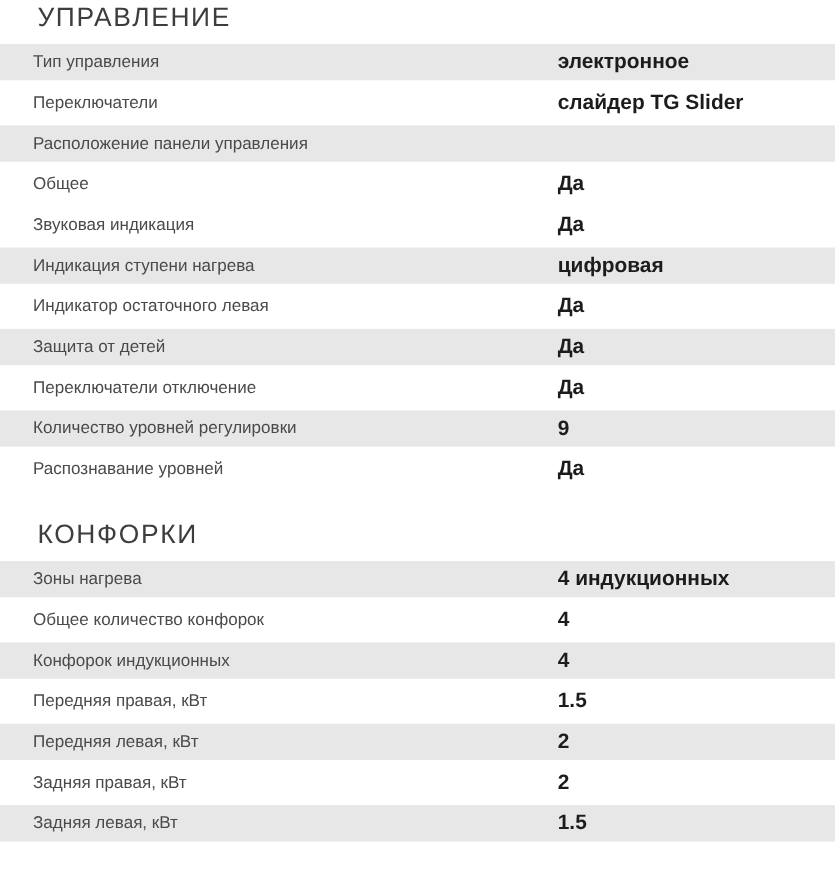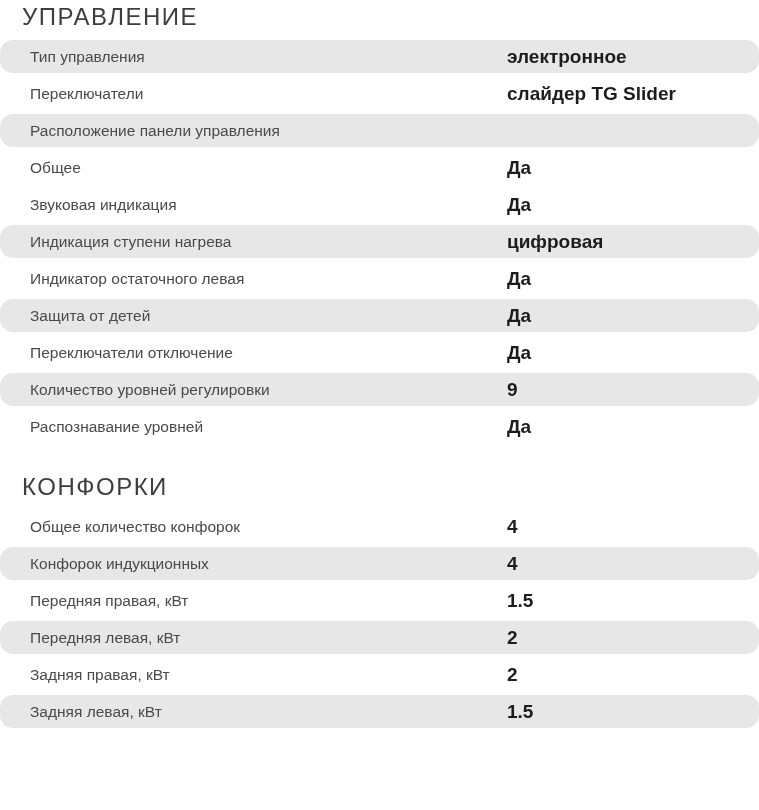--- a/index.html
+++ b/index.html
@@ -21,36 +21,35 @@
     width: 759px;
     padding-top: 3px;
   }
   .spec-section { display: block; }
   .section-title {
     font-size: 24px;
     line-height: 28px;
     font-weight: 300;
     letter-spacing: 1.5px;
     color: var(--heading);
-    margin: 0 0 9px 22px;
+    margin: 0 0 9px 34px;
     text-transform: uppercase;
   }
   .spec-section + .spec-section .section-title {
     margin-top: 30px;
   }
   .spec-row {
     display: flex;
     align-items: center;
     height: 33px;
     margin-bottom: 4px;
     background: var(--bg);
   }
   .spec-row.striped {
     background: var(--stripe);
-    border-radius: 13px;
   }
   .spec-label {
     width: 507px;
     padding-left: 30px;
     font-size: 15.5px;
     font-weight: 400;
     color: var(--label);
     white-space: nowrap;
     overflow: hidden;
   }
@@ -107,20 +106,24 @@
         <span class="spec-label">Количество уровней регулировки</span>
         <span class="spec-value">9</span>
       </div>
       <div class="spec-row">
         <span class="spec-label">Распознавание уровней</span>
         <span class="spec-value">Да</span>
       </div>
     </section>
     <section class="spec-section">
       <h2 class="section-title">КОНФОРКИ</h2>
+      <div class="spec-row striped">
+        <span class="spec-label">Зоны нагрева</span>
+        <span class="spec-value">4 индукционных</span>
+      </div>
       <div class="spec-row">
         <span class="spec-label">Общее количество конфорок</span>
         <span class="spec-value">4</span>
       </div>
       <div class="spec-row striped">
         <span class="spec-label">Конфорок индукционных</span>
         <span class="spec-value">4</span>
       </div>
       <div class="spec-row">
         <span class="spec-label">Передняя правая, кВт</span>

